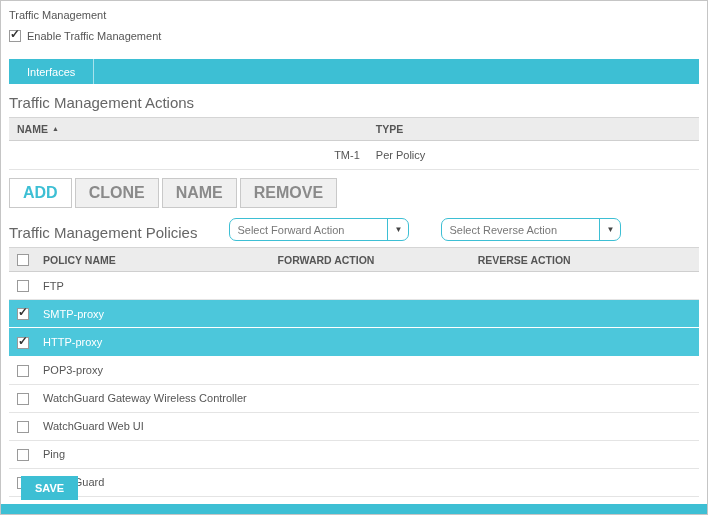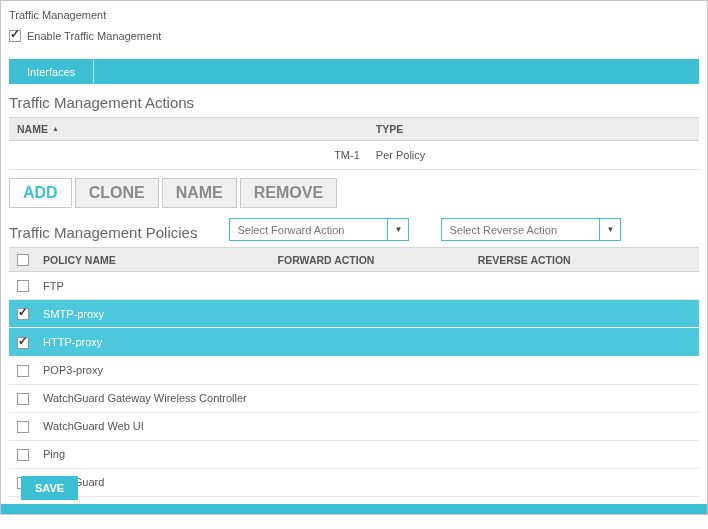--- a/index.html
+++ b/index.html
@@ -62,21 +62,21 @@
     background:#f0f0f0; border:1px solid #c9c9c9; color:#8a8a8a;
     padding:5px 13px; cursor:pointer;
   }
   .btn.active { background:#fff; }
 
   
   .policies-head { display:flex; align-items:flex-end; gap:32px; margin:10px 0 6px 0; }
   .policies-head h2 { margin:0; }
   .select-box {
     display:flex; align-items:center; justify-content:space-between;
-    width:180px; height:23px; background:#fff; cursor:pointer;
+    width:180px; height:23px; background:#fff; cursor:pointer;border-radius:7px;
   }
   .select-text { color:#777; padding-left:7px; }
   .select-arrow {
     width:21px; height:100%; display:flex; align-items:center; justify-content:center;
     color:#444; font-size:8px;
   }
 
   .policies-table th.cb-col, .policies-table td.cb-cell { width:26px; padding:5px 0 5px 8px; }
   .policies-table td.cb-cell { padding:7px 0 7px 8px; }
   .policies-table tbody td { padding-top:7px; padding-bottom:7px; }

